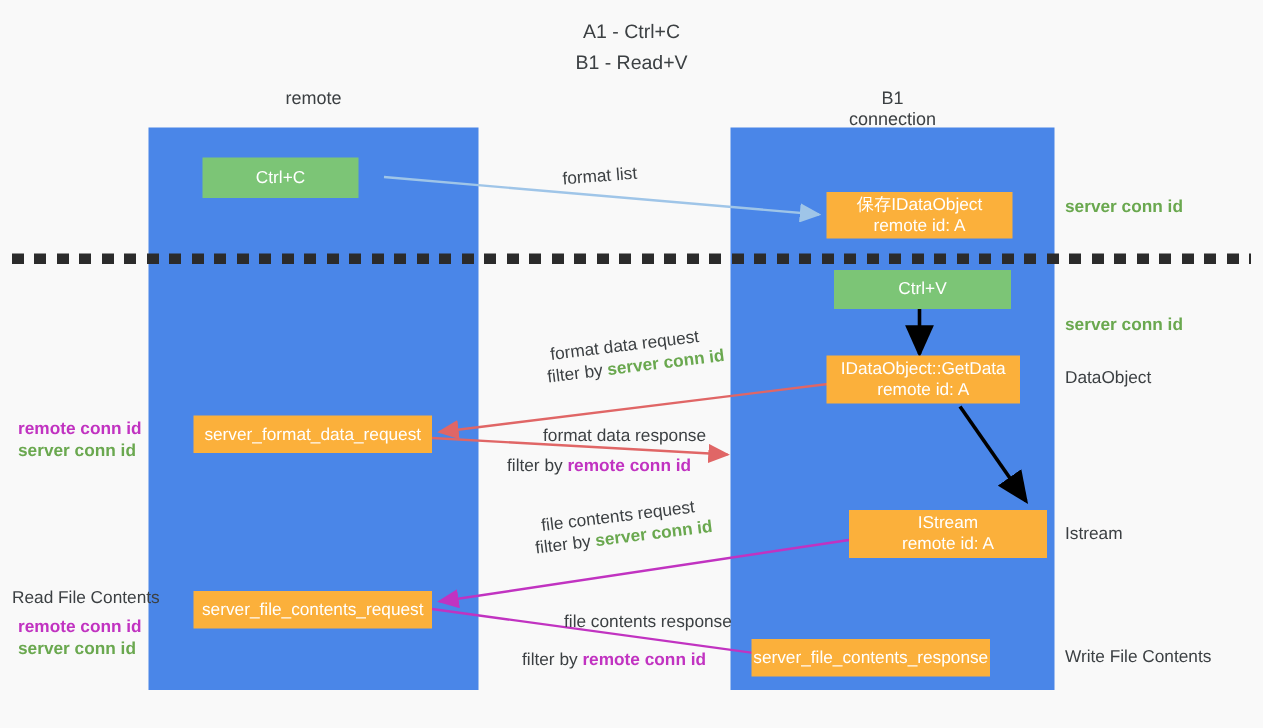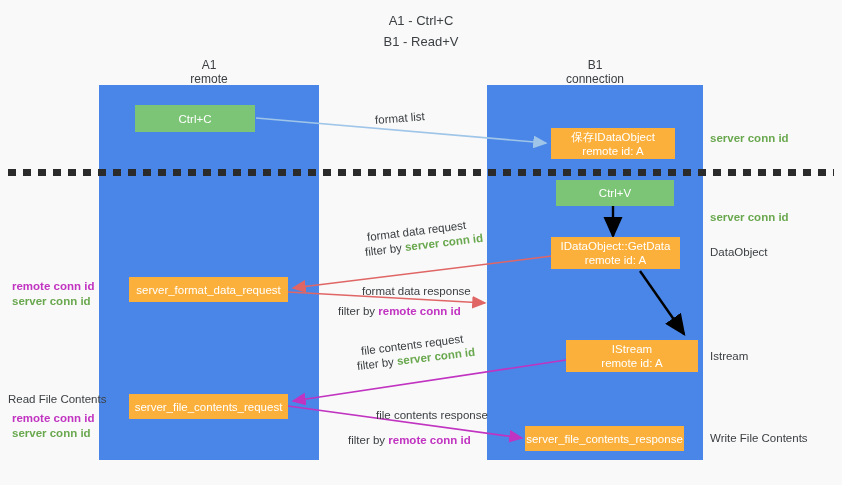--- a/index.html
+++ b/index.html
@@ -64,21 +64,20 @@
 <body>
 
 <div id="stage">
 
   <div class="title">
     <div>A1 - Ctrl+C</div>
     <div>B1 - Read+V</div>
   </div>
 
   <div class="colhead" style="left:99px;top:58px;width:220px;">
-    <div>A1</div>
     <div>remote</div>
   </div>
   <div class="colhead" style="left:487px;top:58px;width:216px;">
     <div>B1</div>
     <div>connection</div>
   </div>
 
   <div class="lane" style="left:99px;top:85px;width:220px;height:375px;"></div>
   <div class="lane" style="left:487px;top:85px;width:216px;height:375px;"></div>
 
@@ -113,21 +112,21 @@
     
     <line x1="288" y1="292" x2="485" y2="303" stroke="#e06666" stroke-width="1.6" marker-end="url(#ah-red)"></line>
 
     
     <line x1="566" y1="360" x2="293" y2="401" stroke="#c133c1" stroke-width="1.6" marker-end="url(#ah-mag)"></line>
 
     
     <line x1="288" y1="406" x2="522" y2="438" stroke="#c133c1" stroke-width="1.6" marker-end="url(#ah-mag)"></line>
   </svg>
 
-  <div class="node green" style="left:135px;top:105px;width:120px;height:27px;">
+  <div class="node green" style="left:135px;top:105px;width:104px;height:27px;">
     <span>Ctrl+C</span>
   </div>
 
   <div class="node orange" style="left:551px;top:128px;width:124px;height:31px;">
     <span>保存IDataObject</span>
     <span>remote id: A</span>
   </div>
 
   <div class="node green" style="left:556px;top:180px;width:118px;height:26px;">
     <span>Ctrl+V</span>
@@ -145,21 +144,21 @@
 
   <div class="node orange" style="left:566px;top:340px;width:132px;height:32px;">
     <span>IStream</span>
     <span>remote id: A</span>
   </div>
 
   <div class="node orange" style="left:129px;top:394px;width:159px;height:25px;">
     <span>server_file_contents_request</span>
   </div>
 
-  <div class="node orange" style="left:525px;top:426px;width:159px;height:25px;">
+  <div class="node orange" style="left:501px;top:426px;width:159px;height:25px;">
     <span>server_file_contents_response</span>
   </div>
 
   <div class="dashed"></div>
 
   <div class="elabel" style="left:375px;top:111px;transform:rotate(-4.5deg);">format list</div>
 
   <div class="elabel rot-up" style="left:368px;top:230px;transform:rotate(-7deg);">format data request</div>
   <div class="elabel rot-up" style="left:366px;top:245px;transform:rotate(-7deg);"><span>filter by </span><span class="g">server conn id</span></div>
 

